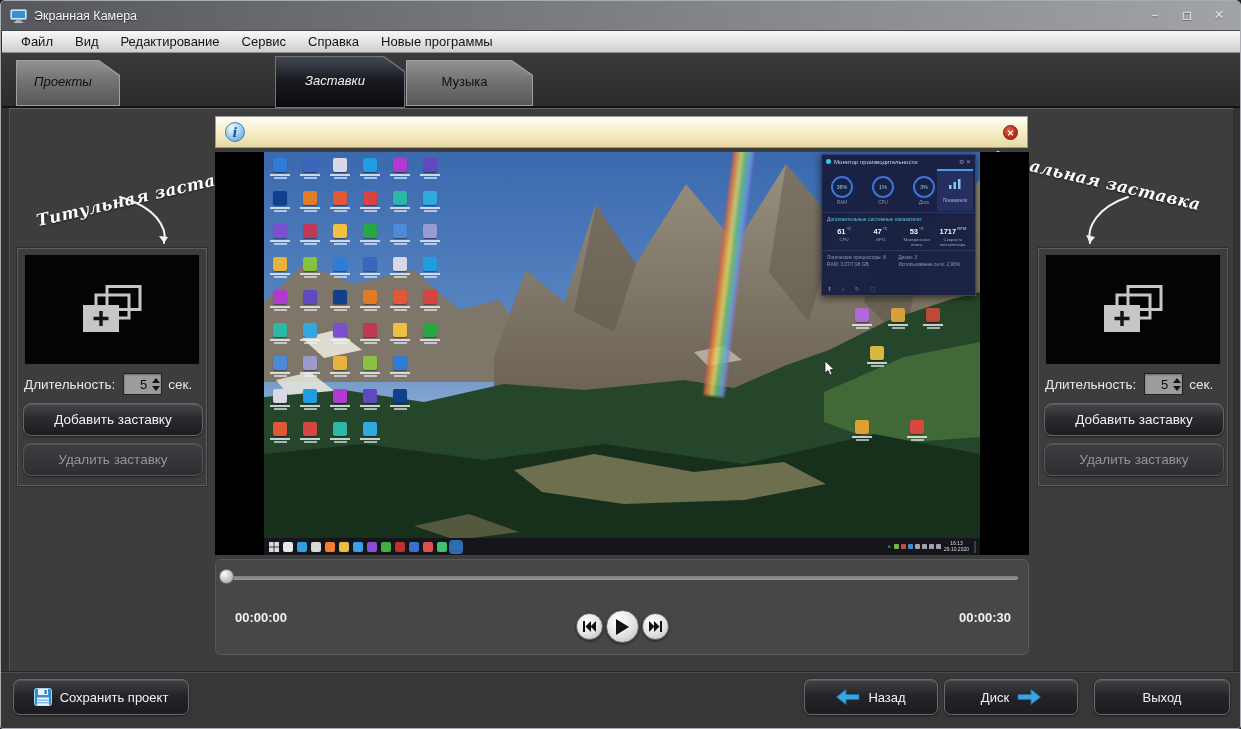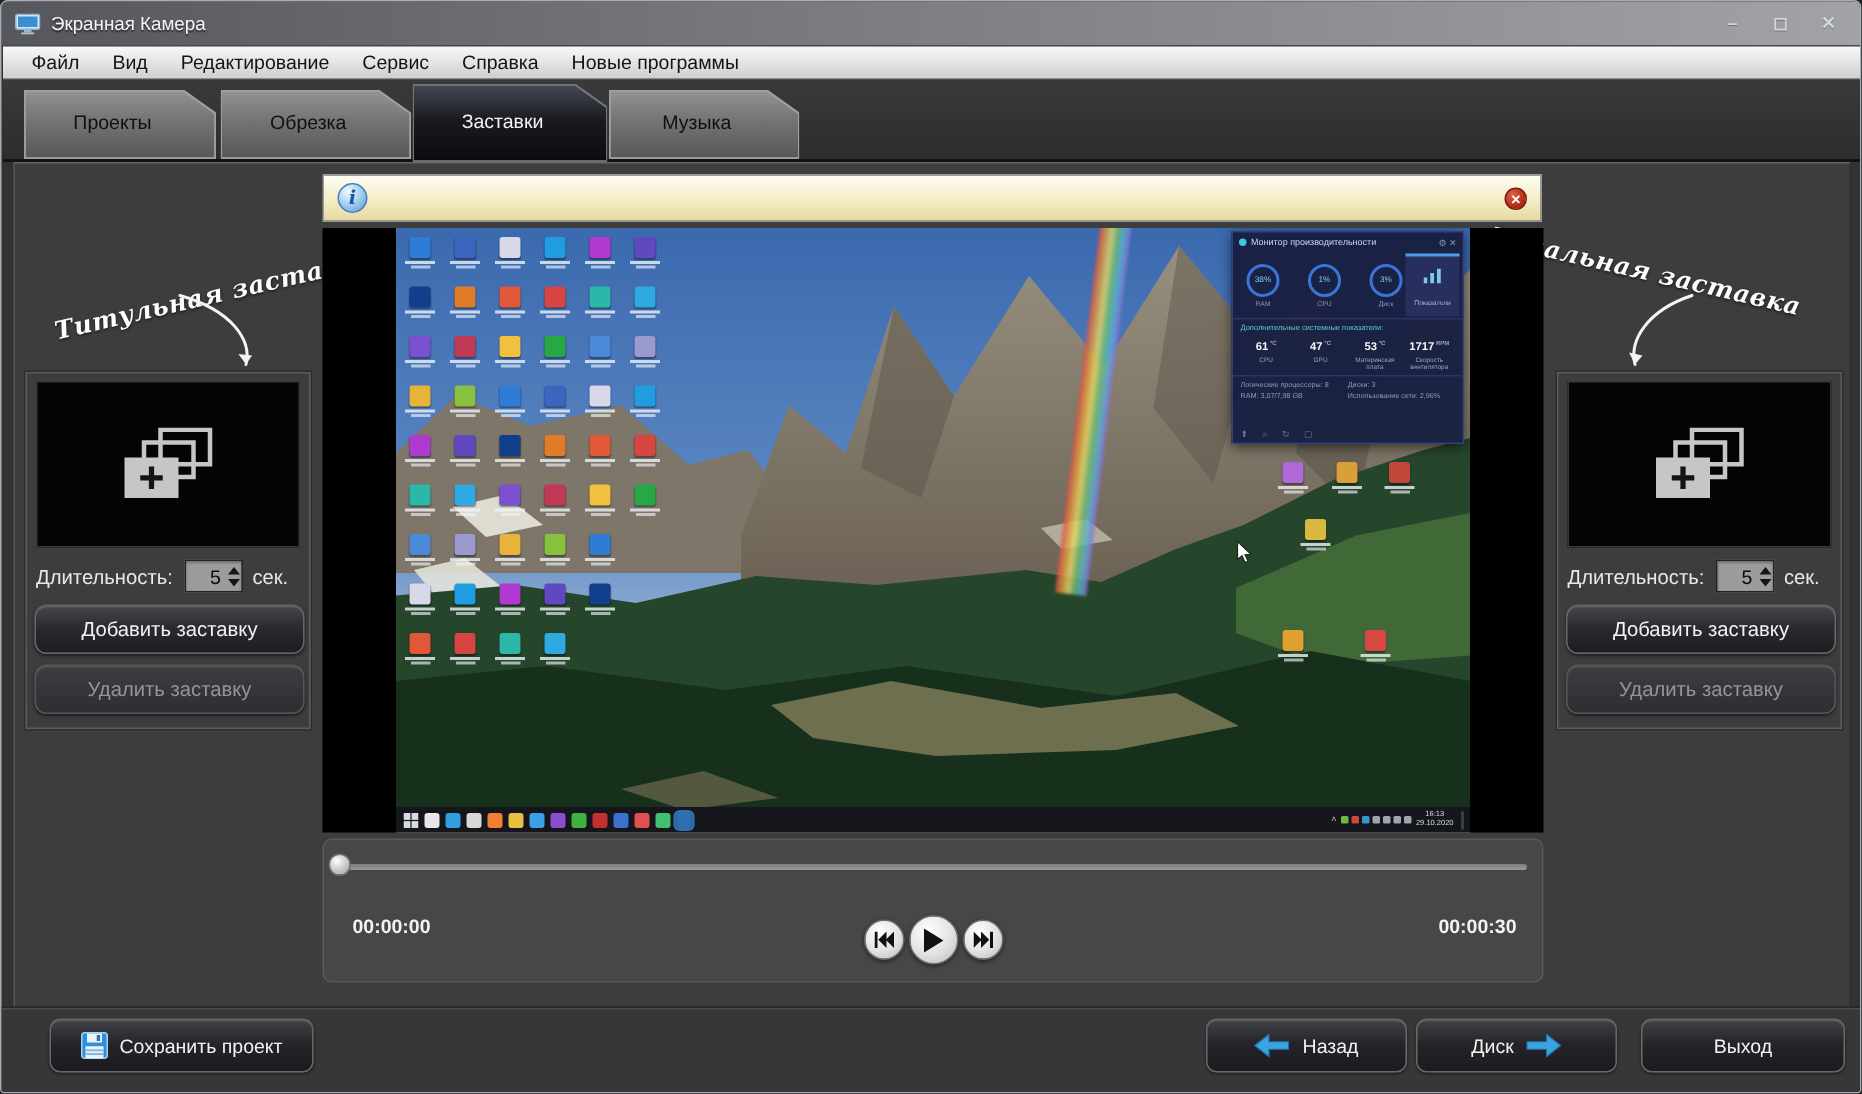--- a/index.html
+++ b/index.html
@@ -33,21 +33,21 @@
   .tab .t-edge, .tab .t-face { position:absolute; inset:0;
     clip-path:polygon(0 0, calc(100% - 21px) 0, 100% 15px, 100% 100%, 0 100%); }
   .tab .t-face { inset:1px; }
   .tab .t-edge { background:#9d9fa2; }
   .tab .t-face { background:linear-gradient(#929292,#757575 42%,#585858); }
   .tab span { position:absolute; left:0; right:10px; top:14px; text-align:center;
     font-size:13px; color:#101010; }
   .tab.active { bottom:0; height:52px; z-index:2; }
   .tab.active .t-edge { background:#71747c; }
   .tab.active .t-face { background:linear-gradient(#434854,#1a1b20 46%,#0a0b0e); }
-  .tab.active span { color:#f2f2f2; top:17px; }
+  .tab.active span { color:#f2f2f2; top:17px;font-style:italic; }
   .tabrow-base { position:absolute; left:0; bottom:0; width:100%; height:2px; background:#121212; }
 
   
   .promo { position:absolute; left:996px; top:57px; width:230px; height:42px; border-radius:5px;
     background:linear-gradient(#66cdf2,#2d9bd2 48%,#1a84bd);
     border:1px solid #8fdcf8; box-shadow:0 0 0 1px #0e5f86, 0 1px 3px rgba(0,0,0,.5);
     display:flex; align-items:center; cursor:pointer; }
   .promo .pc { width:34px; height:34px; border-radius:50%; margin-left:12px;
     background:radial-gradient(circle at 35% 30%,#27788f,#0c556c 70%);
     border:1px solid #0a4a60; display:flex; align-items:center; justify-content:center; }
@@ -185,21 +185,21 @@
   .tbtn.big { width:33px; height:33px; }
 
   
   .footer { position:absolute; left:0; bottom:0; width:1241px; height:57px; background:#373737;
     border-top:1px solid #272727; box-shadow:inset 0 1px 0 #4d4d4d; }
   .fbtn { position:absolute; top:7px; height:36px; border-radius:7px;
     background:linear-gradient(#404146,#242428 48%,#1c1c20);
     border:1px solid #67686c; box-shadow:inset 0 1px 0 rgba(255,255,255,.12), 0 1px 2px rgba(0,0,0,.5);
     color:#f2f2f2; font-size:13px; display:flex; align-items:center; justify-content:center;
     gap:8px; cursor:pointer; }
-  .fbtn.save { left:12px; width:176px;margin-left:20px; }
+  .fbtn.save { left:12px; width:176px; }
   .fbtn.back { left:803px; width:134px; }
   .fbtn.next { left:943px; width:134px; }
   .fbtn.exit { left:1093px; width:136px; }
 </style>
 </head>
 <body>
 
 <div id="window">
 
   <div class="titlebar">
@@ -235,29 +235,24 @@
           <path d="M4 5.6 L6 5.2 L5 7.6 L3 8 Z M8 4.8 L10 4.4 L9 6.8 L7 7.2 Z M12 4 L14 3.6 L13 6 L11 6.4 Z" fill="#0c556c"></path>
           <rect x="2" y="9" width="14" height="6" rx="1" fill="#f2f7fa"></rect>
         </svg>
       </div>
       <div class="pdiv"></div>
       <div>
         <div class="pt1">Эффектный монтаж</div>
         <div class="pt2">экранного видео</div>
       </div>
     </div>
-  <div class="tab" style="left: 14px; width: 128px;">
+  <div class="tab" style="left: 14px; width: 104px; font-style: italic;">
         <div class="t-edge"></div>
         <div class="t-face"></div>
         <span>Проекты</span>
-      </div>
-      <div class="tab" style="left: 145px; width: 127px;">
-        <div class="t-edge"></div>
-        <div class="t-face"></div>
-        <span>Обрезка</span>
       </div>
       <div class="tab active" style="left: 273px; width: 130px;">
         <div class="t-edge"></div>
         <div class="t-face"></div>
         <span>Заставки</span>
       </div>
       <div class="tab" style="left: 404px; width: 127px;">
         <div class="t-edge"></div>
         <div class="t-face"></div>
         <span>Музыка</span>

